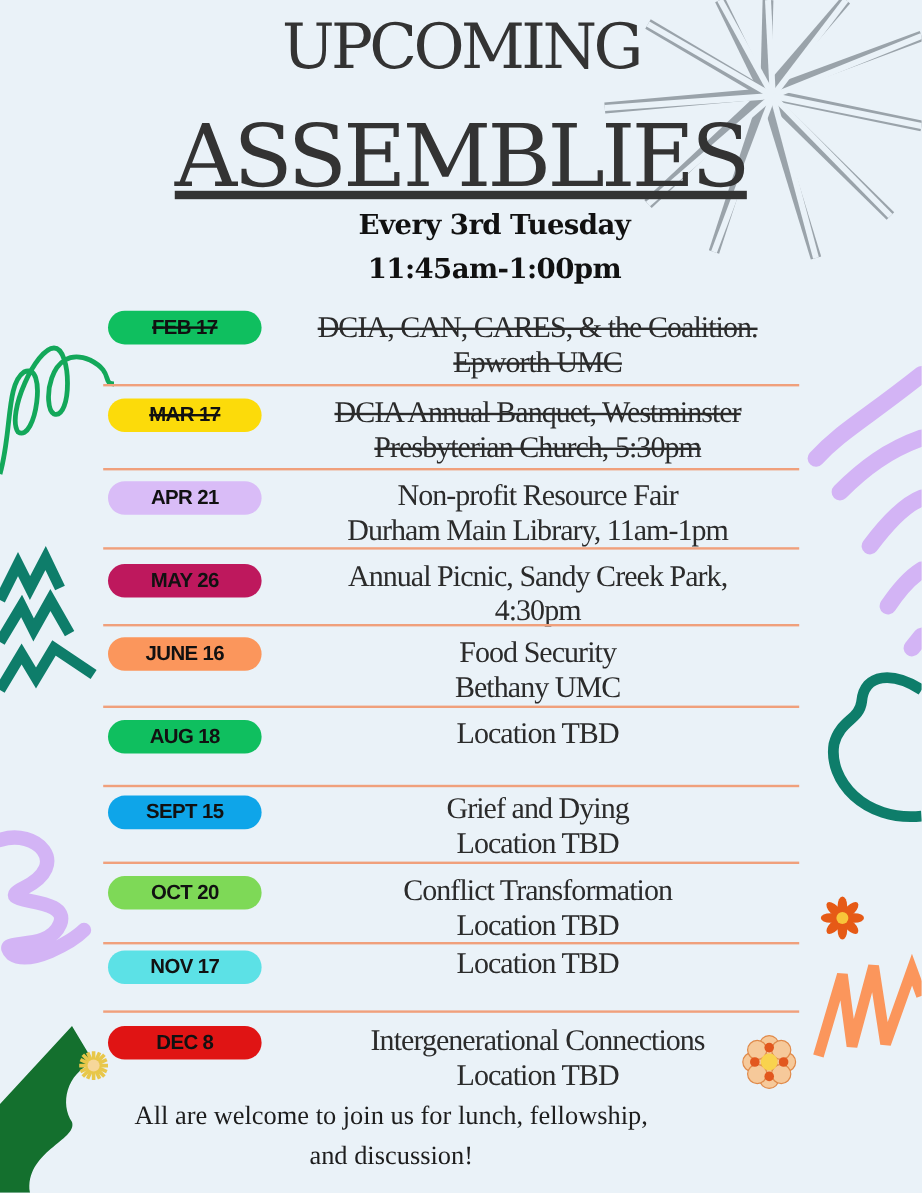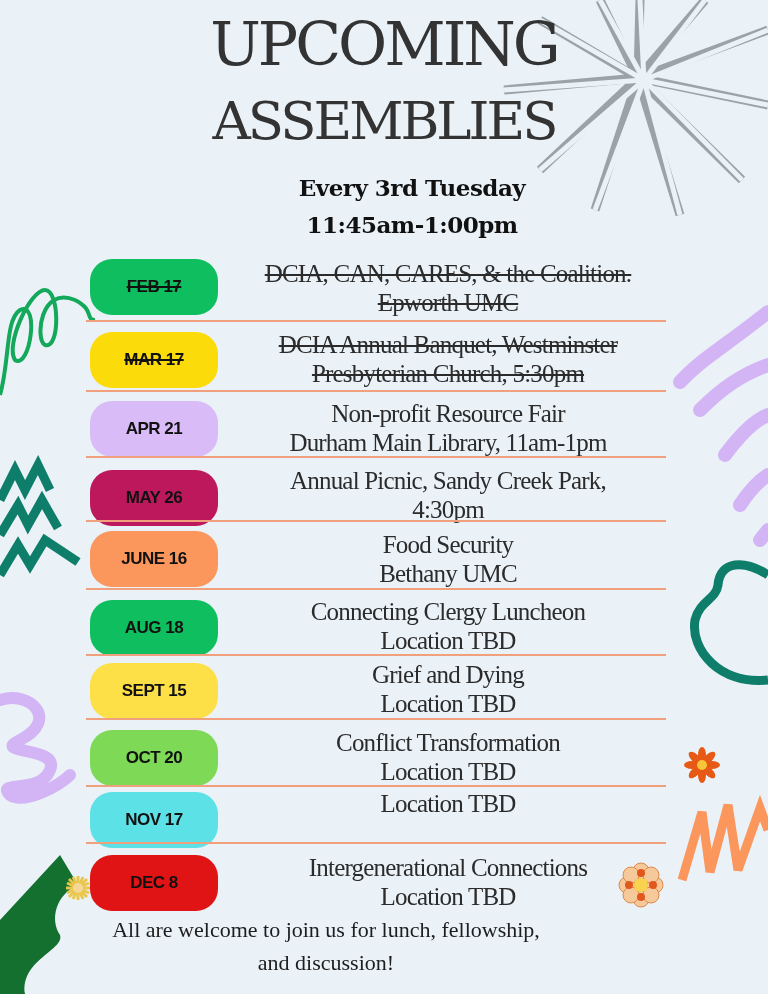--- a/index.html
+++ b/index.html
@@ -1,25 +1,25 @@
 <!DOCTYPE html>
 <html><head>
 <meta charset="utf-8">
 <style>
   html, body { margin:0; padding:0; }
   body { width:768px; height:994px; background:#eaf2f8; position:relative; overflow:hidden; font-family:"Liberation Serif", serif; color:#2b2b2b; }
   .deco { position:absolute; left:0; top:0; width:768px; height:994px; pointer-events:none; }
   .title { position:absolute; left:0; width:768px; text-align:center; font-family:"DejaVu Serif", serif; font-weight:normal; color:#333; letter-spacing:-3px; line-height:1; }
-  .t1 { top:14px; font-size:60px; }
-  .t2 { top:94px; font-size:53px; }
+  .t1 { top:14px; font-size:52px; }
+  .t2 { top:94px; font-size:72px;text-decoration:underline; }
   .sub { position:absolute; left:0; width:768px; text-align:center; font-family:"DejaVu Serif", serif; font-weight:bold; color:#111; font-size:23px; letter-spacing:-0.5px;padding-left:28px; }
   .s1 { top:174px; }
   .s2 { top:211px; }
   .row { position:absolute; left:88px; width:580px; }
-  .pill { position:absolute; left:2px; width:128px; height:56px; border-radius:22px; display:flex; align-items:center; justify-content:center; font-family:"Liberation Sans", sans-serif; font-weight:bold; font-size:17px; color:#111; letter-spacing:-0.5px; }
+  .pill { position:absolute; left:2px; width:128px; height:28px; border-radius:22px; display:flex; align-items:center; justify-content:center; font-family:"Liberation Sans", sans-serif; font-weight:bold; font-size:17px; color:#111; letter-spacing:-0.5px; }
   .pill.done span { text-decoration:line-through; text-decoration-thickness:2px; }
   .desc { position:absolute; left:140px; width:440px; text-align:center; font-size:25px; line-height:29px; color:#2b2b2b; letter-spacing:-0.8px; }
   .desc.done { text-decoration:line-through; text-decoration-thickness:2px; }
   .divider { position:absolute; left:86px; width:580px; height:2px; background:#f0a07c; }
   .footer { position:absolute; left:0; width:652px; text-align:center; font-size:22px; line-height:33px; top:913px; color:#1d1d1d; }
 </style>
 </head>
 <body>
 
 <svg class="deco" viewBox="0 0 768 994" xmlns="http://www.w3.org/2000/svg">
@@ -175,26 +175,25 @@
       <div class="desc">
         <div>Food Security</div>
         <div>Bethany UMC</div>
       </div>
     </div>
     <div class="row" style="top: 597px;">
       <div class="pill" style="top: 3px; background: rgb(15, 191, 95);">
         <span>AUG 18</span>
       </div>
       <div class="desc">
-        <div>Connecting Clergy Luncheon</div>
         <div>Location TBD</div>
       </div>
     </div>
     <div class="row" style="top: 660px;">
-      <div class="pill" style="top: 3px; background: #fde047; align-items: center;">
+      <div class="pill" style="top: 3px; background: #0ea5e9; align-items: center;">
         <span>SEPT 15</span>
       </div>
       <div class="desc">
         <div>Grief and Dying</div>
         <div>Location TBD</div>
       </div>
     </div>
     <div class="row" style="top: 728px;">
       <div class="pill" style="top: 2px; background: rgb(126, 217, 87);">
         <span>OCT 20</span>

